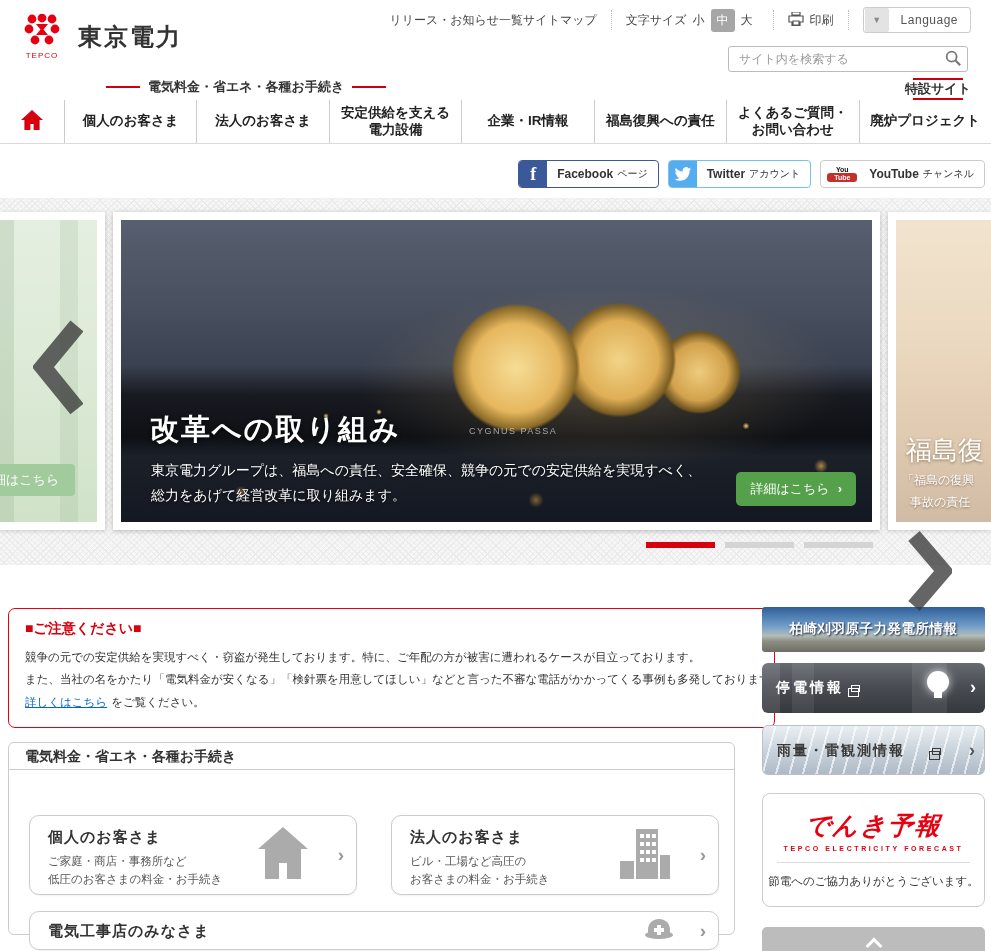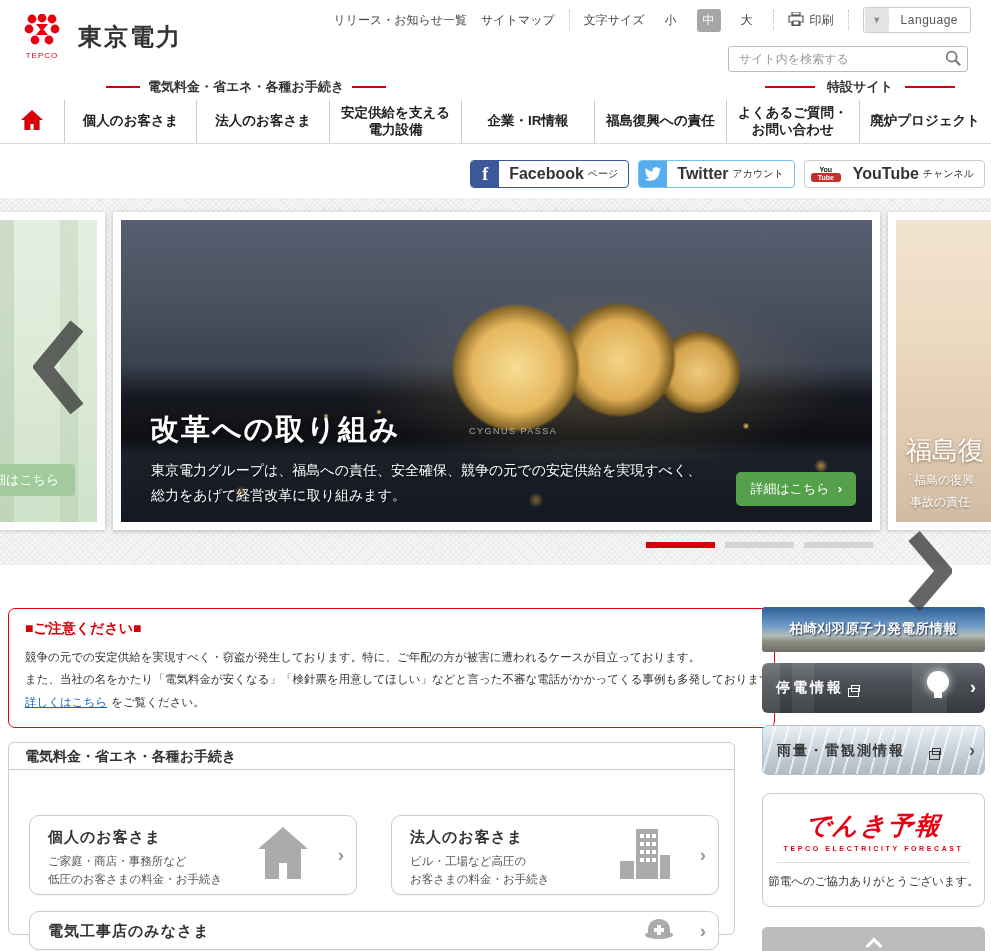--- a/index.html
+++ b/index.html
@@ -2,21 +2,21 @@
 <html><head>
 <meta charset="utf-8">
 <style>
   * { margin:0; padding:0; box-sizing:border-box; }
   html,body { background:#fff; }
   body { font-family:"Liberation Sans","DejaVu Sans",sans-serif; color:#333; }
   #page { position:relative; width:991px; height:951px; margin:0 auto; background:#fff; overflow:hidden; }
 
   
   .topbar { position:absolute; top:0; left:0; right:6px; height:40px; display:flex; justify-content:flex-end; align-items:center; font-size:12px; color:#444; }
-  .topbar .grp { display:flex; align-items:center; gap:14px; padding:0 14px; }
+  .topbar .grp { display:flex; align-items:center; padding:0 14px; }
   .topbar .grp + .grp { border-left:1px dotted #bbb; height:20px; }
   .topbar a { color:#444; text-decoration:none; cursor:pointer; }
   .fs-btn { display:inline-block; padding:3px 6px; border-radius:3px; cursor:pointer; }
   .fs-btn.sel { background:#a6a6a6; color:#fff; }
   .print-wrap { display:flex; align-items:center; gap:6px; cursor:pointer; }
   .lang-box { display:flex; align-items:center; border:1px solid #ccc; border-radius:3px; background:#fff; height:26px; cursor:pointer; }
   .lang-arrow { width:24px; height:24px; margin:0 0 0 1px; background:#e3e3e3; border-radius:2px; display:flex; align-items:center; justify-content:center; color:#8a8a8a; font-size:9px; }
   .lang-label { padding:0 12px; color:#555; letter-spacing:.5px; }
 
   
@@ -28,38 +28,38 @@
   
   .search { position:absolute; top:46px; left:728px; width:240px; height:26px; }
   .search input { width:100%; height:100%; border:1px solid #bbb; border-radius:3px; padding:0 30px 0 10px; font-size:12px; color:#333; font-family:inherit; }
   .search input::placeholder { color:#999; }
   .search-btn { position:absolute; right:4px; top:3px; width:22px; height:20px; background:none; border:none; cursor:pointer; }
 
   
   .tagline { position:absolute; top:78px; font-size:13px; font-weight:bold; color:#333; white-space:nowrap; display:flex; align-items:center; }
   .tagline .dash { display:inline-block; border-top:2px solid #cc0010; vertical-align:middle; }
   .tagline-left { left:98px; } .tagline-left .dash { width:34px; margin:0 8px; }
-  .tagline-right { right:24px; } .tagline-right .dash { width:50px; margin:0 12px; }
+  .tagline-right { right:16px;flex-direction:column; } .tagline-right .dash { width:50px; margin:0 12px; }
 
   
   .nav { position:absolute; top:100px; left:0; width:991px; height:44px; display:flex; border-bottom:1px solid #d9d9d9; }
   .nav-home { width:64px; display:flex; align-items:center; justify-content:center; cursor:pointer; }
   .nav-item { flex:1; display:flex; align-items:center; justify-content:center; text-align:center; font-size:13.5px; font-weight:bold; color:#222; line-height:1.25; white-space:pre-line; border-left:1px solid #ccc; cursor:pointer; padding:0 4px; }
 
   
   .social { position:absolute; top:160px; right:6px; display:flex; gap:9px; }
   .sbtn { display:flex; align-items:center; height:28px; border-radius:4px; background:#fff; cursor:pointer; overflow:hidden; }
   .sbtn .sq { width:28px; height:28px; display:flex; align-items:center; justify-content:center; }
   .sbtn-fb { border:1px solid #3b5998; } .sq-fb { background:#3b5998; color:#fff; font-weight:bold; font-size:18px; font-family:"Liberation Serif",serif; }
   .sbtn-tw { border:1px solid #74c2e8; } .sq-tw { background:#55acee; }
   .sbtn-yt { border:1px solid #ccc; }
   .yt-mark { width:30px; margin:0 2px 0 6px; text-align:center; line-height:1; }
   .yt-top { font-size:7px; font-weight:bold; color:#111; display:block; }
   .yt-bot { font-size:7px; font-weight:bold; color:#fff; background:#c4302b; border-radius:3px; display:block; padding:1px 0; }
-  .sbtn .lab { font-size:16px; font-weight:bold; color:#333; margin:0 4px 0 10px; }
+  .sbtn .lab { font-size:12px; font-weight:bold; color:#333; margin:0 4px 0 10px; }
   .sbtn .suf { font-size:10px; color:#333; margin-right:10px; }
 
   
   .carousel { position:absolute; top:198px; left:0; width:991px; height:367px;
     background-color:#f6f6f6;
     background-image:repeating-linear-gradient(45deg,#ebebeb 0 1px,transparent 1px 4px),repeating-linear-gradient(135deg,#ebebeb 0 1px,transparent 1px 4px); }
   .slide { position:absolute; top:14px; height:318px; overflow:hidden; }
   .slide-left { left:0; width:105px; border:8px solid #fff; border-left:none; box-shadow:1px 1px 4px rgba(0,0,0,.18);
     background:linear-gradient(90deg,rgba(70,120,60,.30) 0 14px,rgba(0,0,0,0) 14px 60px,rgba(70,120,60,.22) 60px 78px,rgba(0,0,0,0) 78px),
     linear-gradient(180deg,#cfe2c8 0%,#c3dab8 45%,#a9cb9d 100%); }

